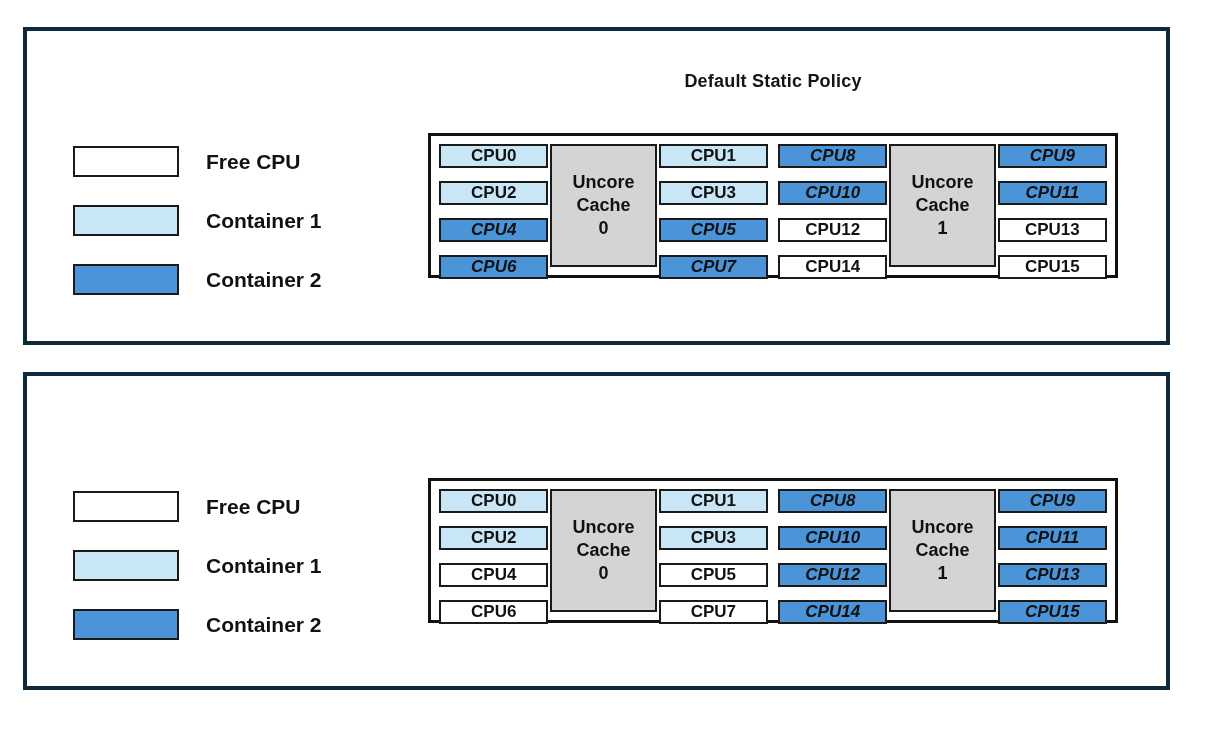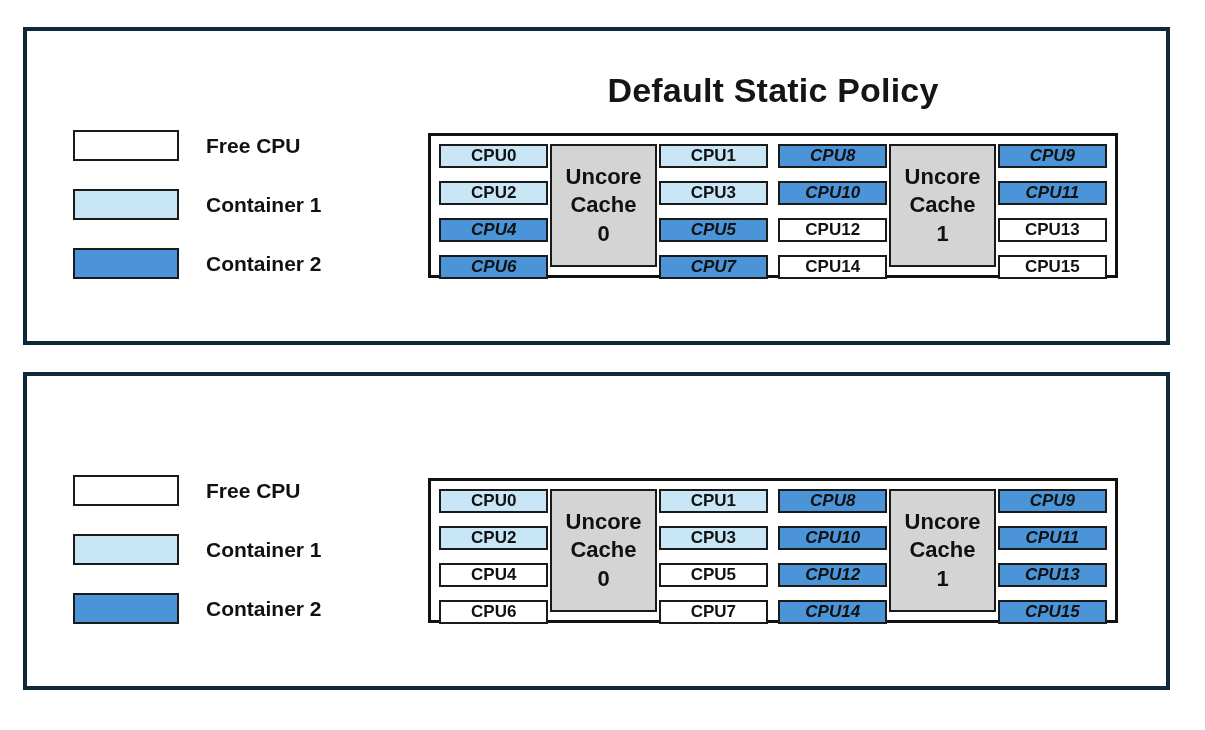--- a/index.html
+++ b/index.html
@@ -24,37 +24,38 @@
   .panel-0 { top: 27px; }
   .panel-1 { top: 372px; }
 
   .panel-title {
     position: absolute;
     left: 401px;
     top: 40px;
     width: 690px;
     margin: 0;
     text-align: center;
-    font-size: 34px;
+    font-size: 18px;
     font-weight: bold;
     color: #151515;
     letter-spacing: 0.2px;
     white-space: nowrap;
   }
 
   .legend {
     position: absolute;
     left: 46px;
     top: 99px;
   }
   .legend-item {
     display: flex;
     align-items: center;
     height: 31px;
     margin-bottom: 28px;
+    margin-top: 16px;
   }
   .swatch {
     width: 106px;
     height: 31px;
     border: 2px solid #1a1a1a;
     margin-right: 27px;
     flex: none;
   }
   .legend-label {
     font-size: 21px;
@@ -100,21 +101,21 @@
   }
   .uncore {
     flex: 100;
     border: 2px solid #1a1a1a;
     background: var(--uncore, #d4d4d4);
     display: flex;
     align-items: center;
     justify-content: center;
     text-align: center;
     font-weight: bold;
-    font-size: 22px;
+    font-size: 18px;
     line-height: 1.28;
     white-space: pre-line;
   }
   [data-state="free"]       { background: var(--free, #ffffff); }
   [data-state="container1"] { background: var(--container1, #c9e6f7); }
   [data-state="container2"] { background: var(--container2, #4b94d8); font-style: italic; }
 </style>
 </head>
 <body>
 

